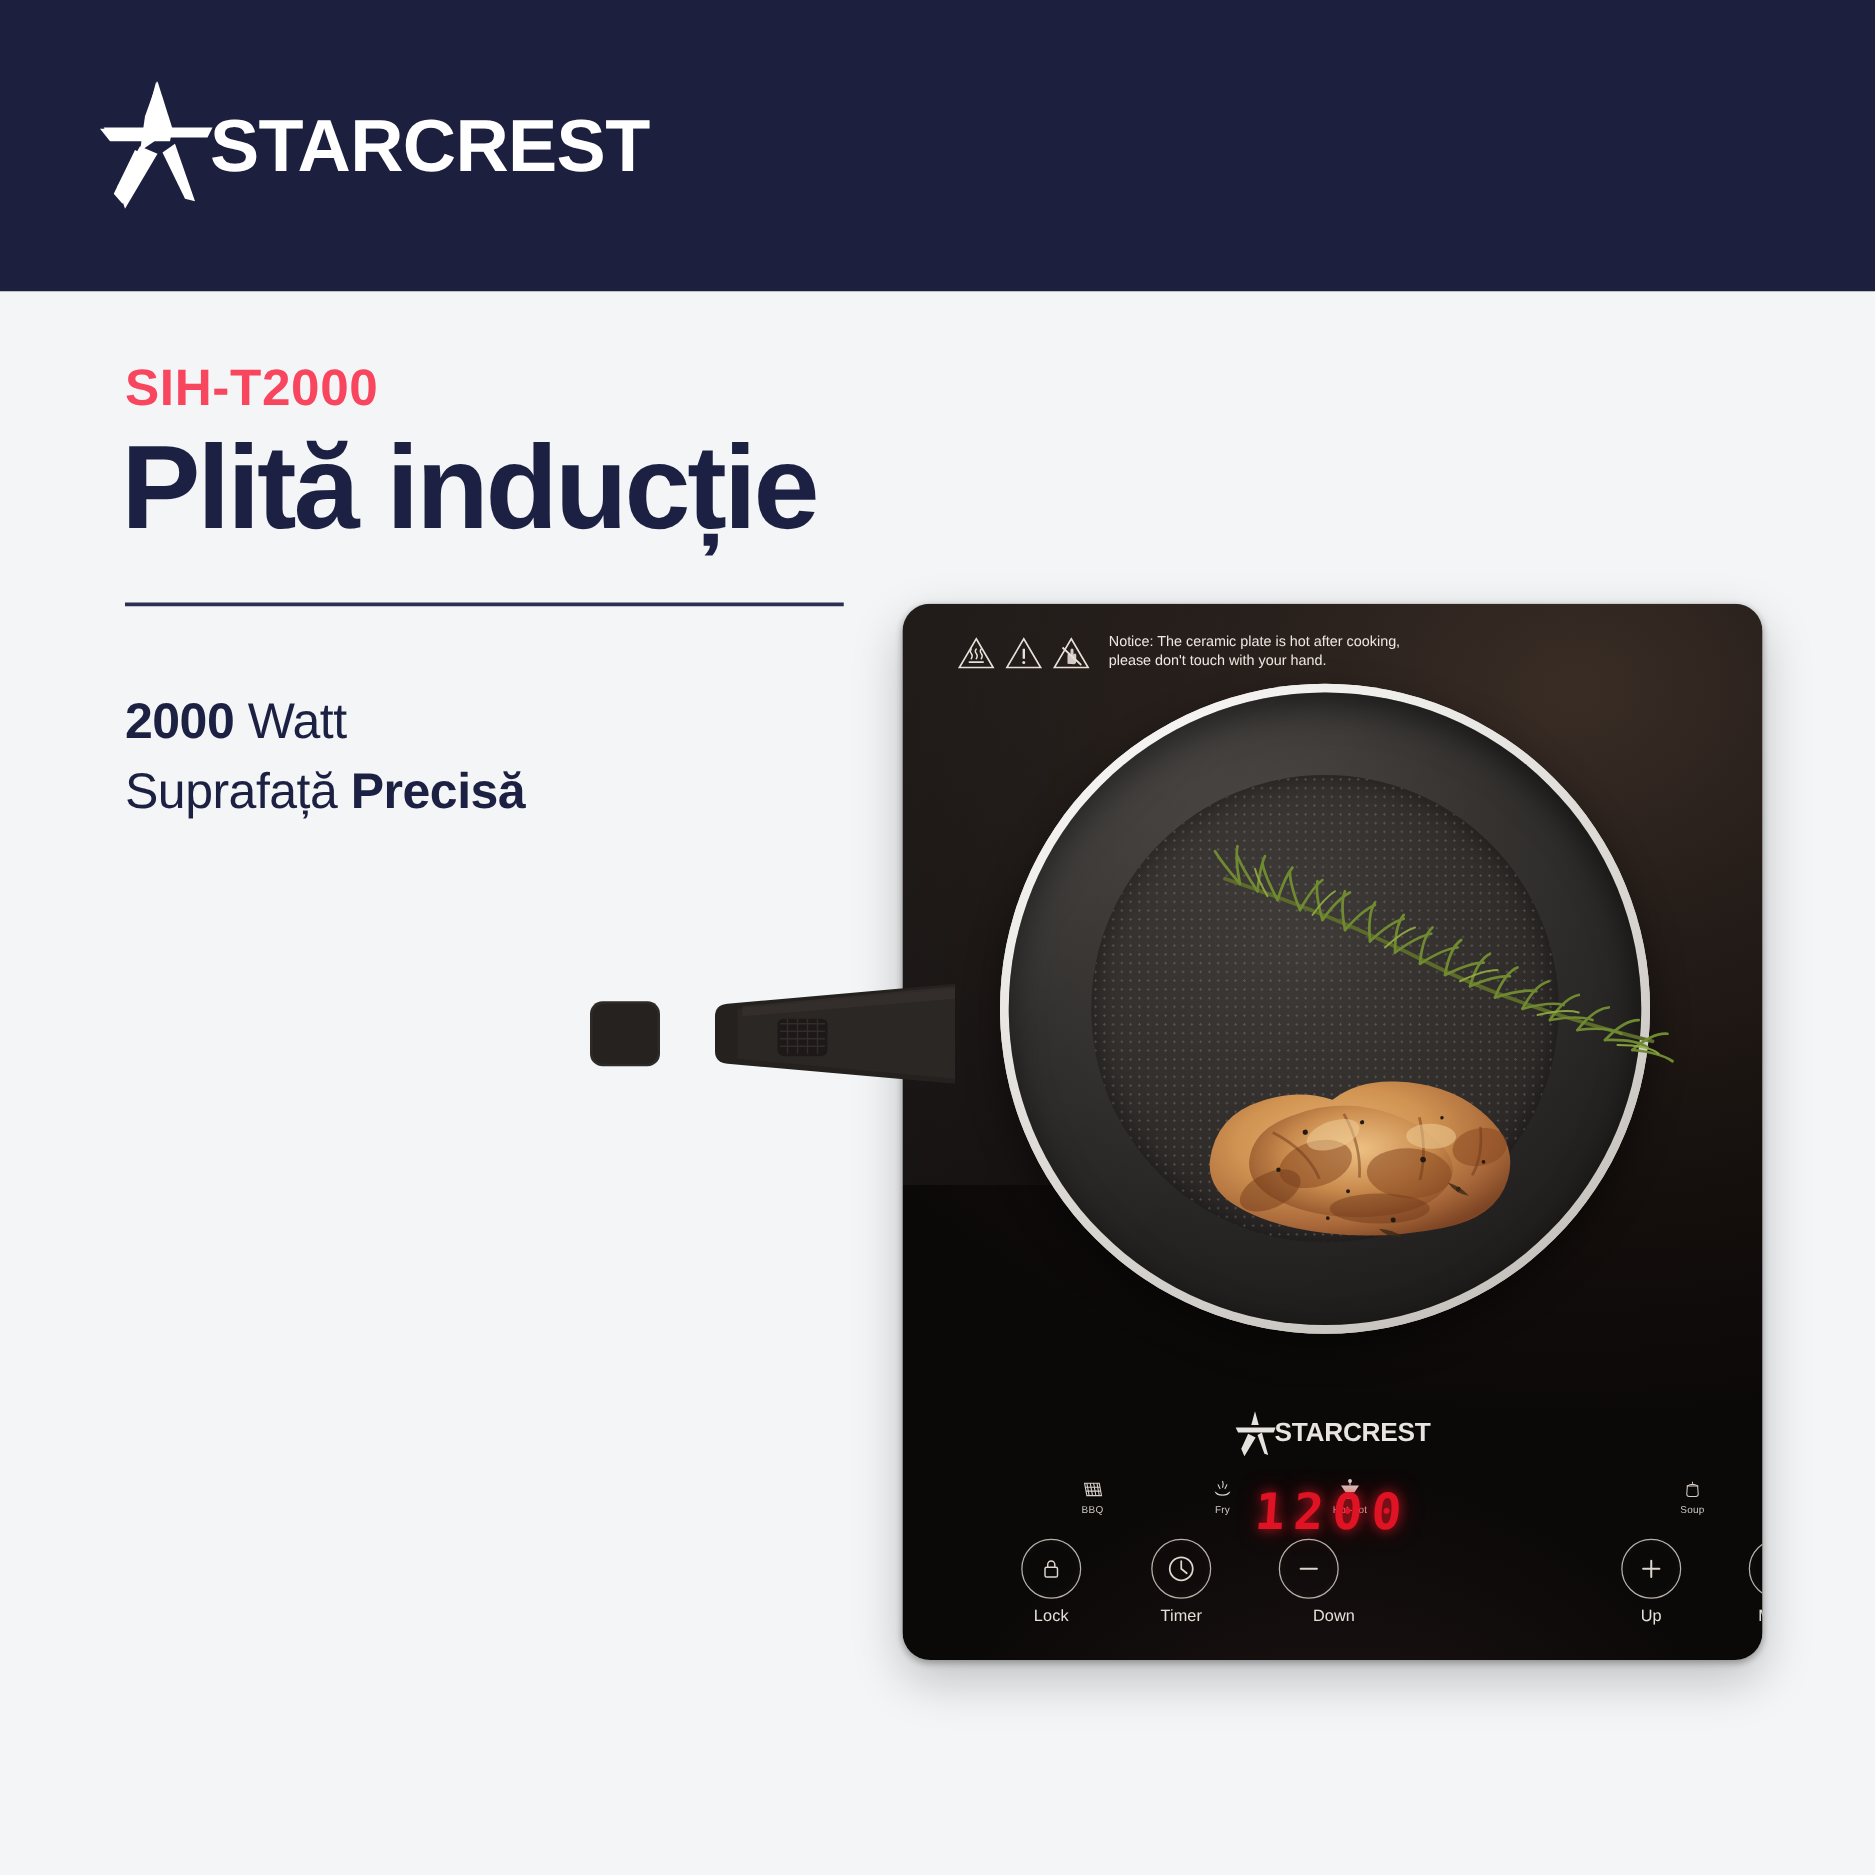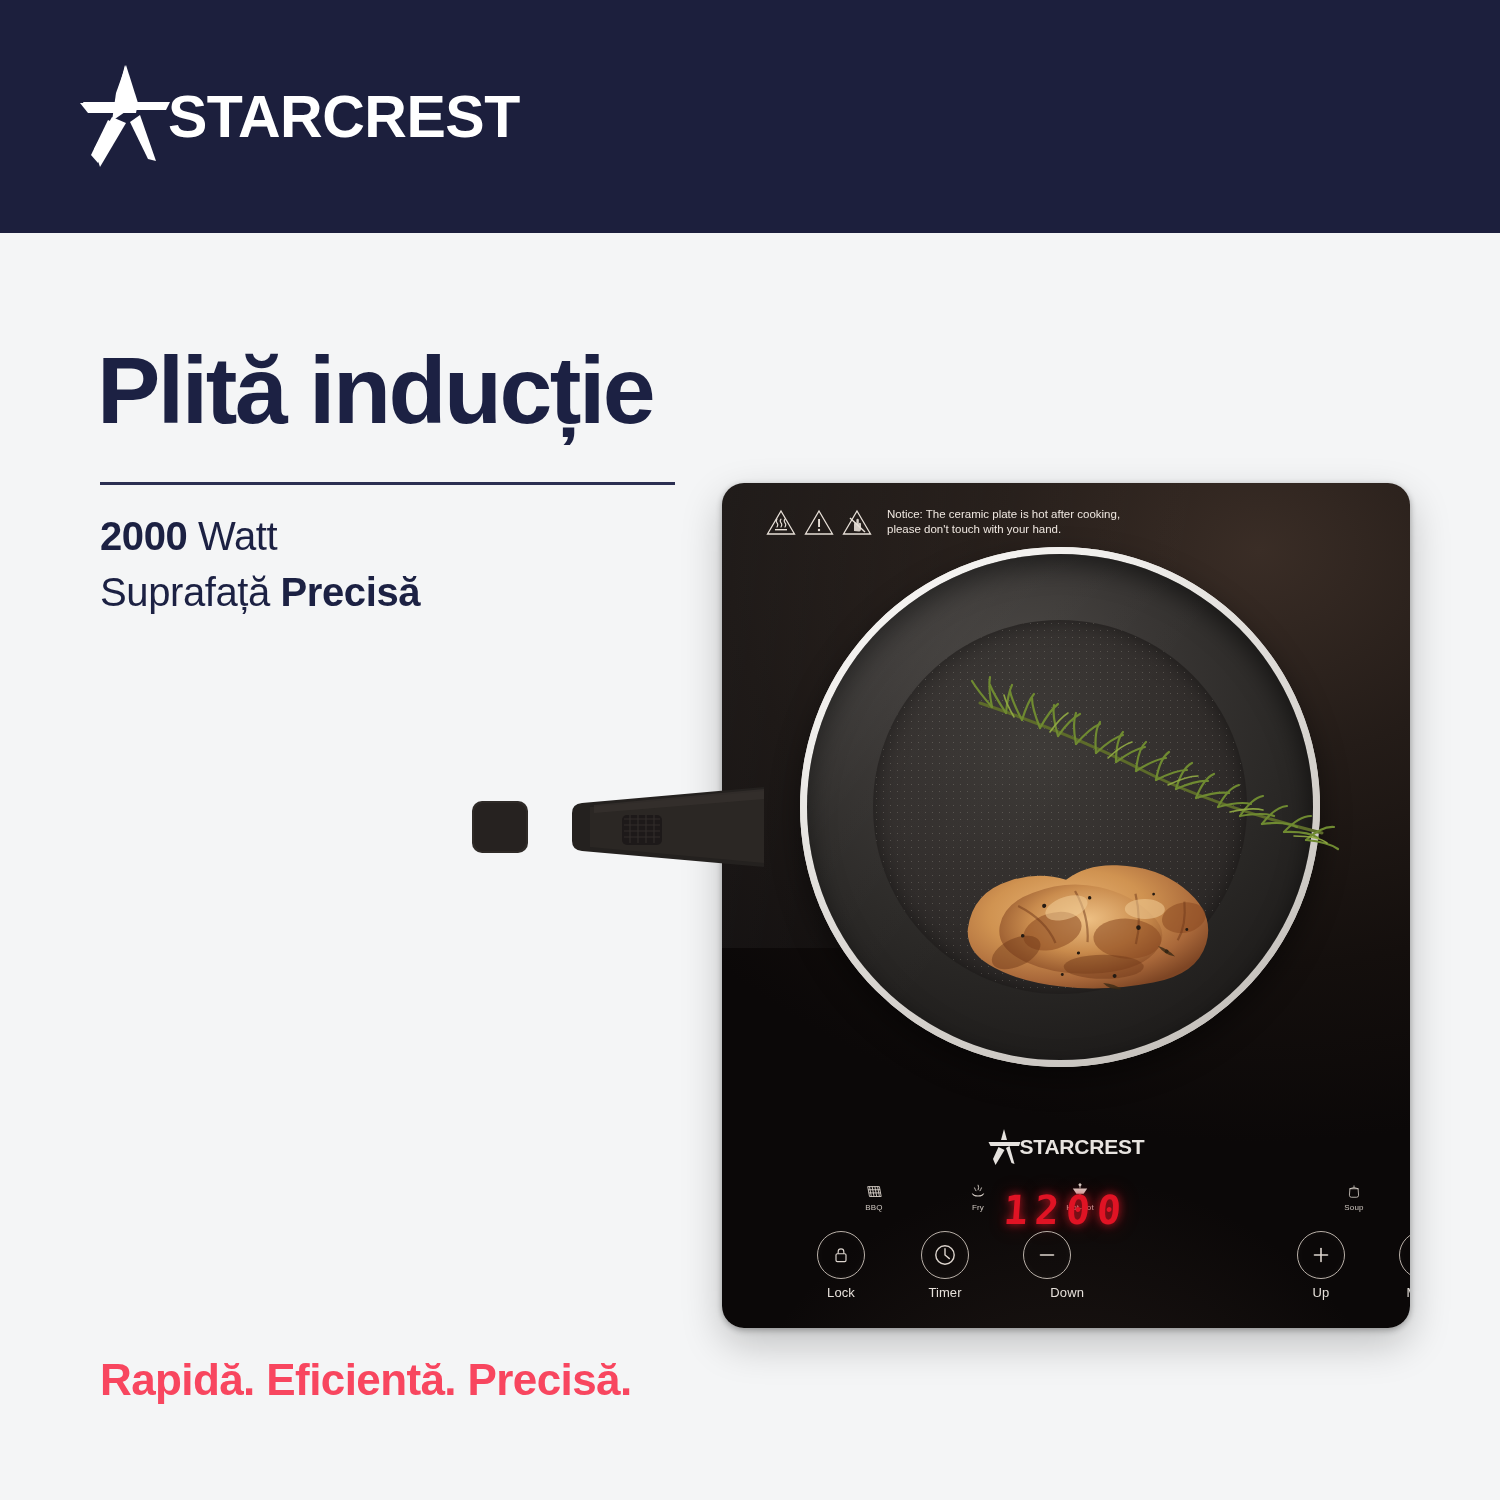--- a/index.html
+++ b/index.html
@@ -41,21 +41,21 @@
     letter-spacing:-2.5px;line-height:1.06;
     white-space:nowrap;
   }
   .divider{
     position:absolute;left:100px;top:482px;width:575px;height:3px;
     background:#2b2f52;
   }
   .spec{
     position:absolute;left:100px;
     color:#1c2143;font-size:40px;font-weight:400;
-    letter-spacing:-0.4px;white-space:nowrap;
+    letter-spacing:-0.4px;white-space:nowrap;margin-top:41px;
   }
   .spec b{font-weight:700;}
   .spec-1{top:514px;}
   .spec-2{top:570px;}
   .tagline{
     position:absolute;left:100px;top:1355px;
     color:#f8465f;font-size:44px;font-weight:700;
     letter-spacing:-0.6px;white-space:nowrap;
   }
 
@@ -200,31 +200,31 @@
             <polygon points="47,2 55,32 39,32"></polygon>
             <polygon points="2,40 60,40 58,50 10,50"></polygon>
             <polygon points="34,54 48,60 22,104 16,86"></polygon>
           </g>
         </svg>
       </span>
       <span class="logo-word">STARCREST</span>
     </div>
   </div>
 
+  <div class="sku">SIH-T2000</div>
   <div class="title">Plită inducție</div>
   <div class="divider"></div>
 
   <div class="spec spec-1">
     <b>2000</b><span> Watt</span>
   </div>
   <div class="spec spec-2">
     <span>Suprafață </span><b>Precisă</b>
   </div>
 
-  <div class="tagline">Rapidă. Eficientă. Precisă.</div>
 
   <div class="cooktop">
     <div class="ct-sheen"></div>
     <div class="ct-glow"></div>
 
     <div class="warn">
       <span class="warn-tri">
         <svg viewBox="0 0 30 27" width="30" height="27">
           <path d="M15 2 L28.5 25 L1.5 25 Z" fill="none" stroke="#e8e0d8" stroke-width="1.3"></path>
           <g stroke="#e8e0d8" stroke-width="1.1" fill="none" stroke-linecap="round">

